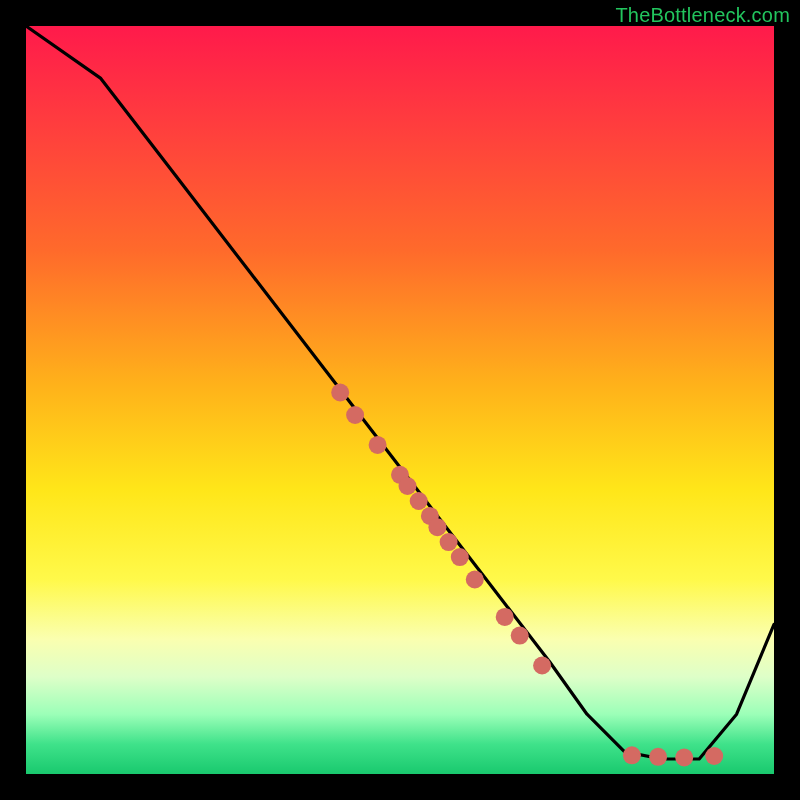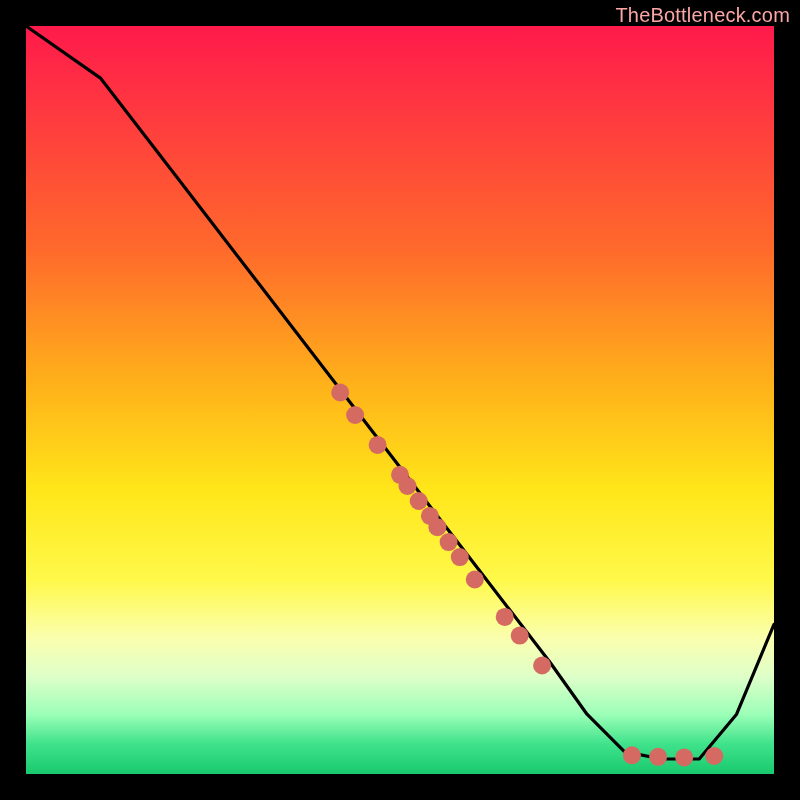--- a/index.html
+++ b/index.html
@@ -36,21 +36,21 @@
       #deffc8 87%,
       #9cffb8 92%,
       #3fe28a 96%,
       #19c96e 100%
     );
   }
   .watermark {
     position: absolute;
     top: 4px;
     right: 10px;
-    color: #fca5a5;
+    color: #22c55e;
     font-size: 20px;
     font-weight: 500;
     letter-spacing: 0.2px;
     user-select: none;
   }
   svg.overlay {
     position: absolute;
     left: 0;
     top: 0;
   }

